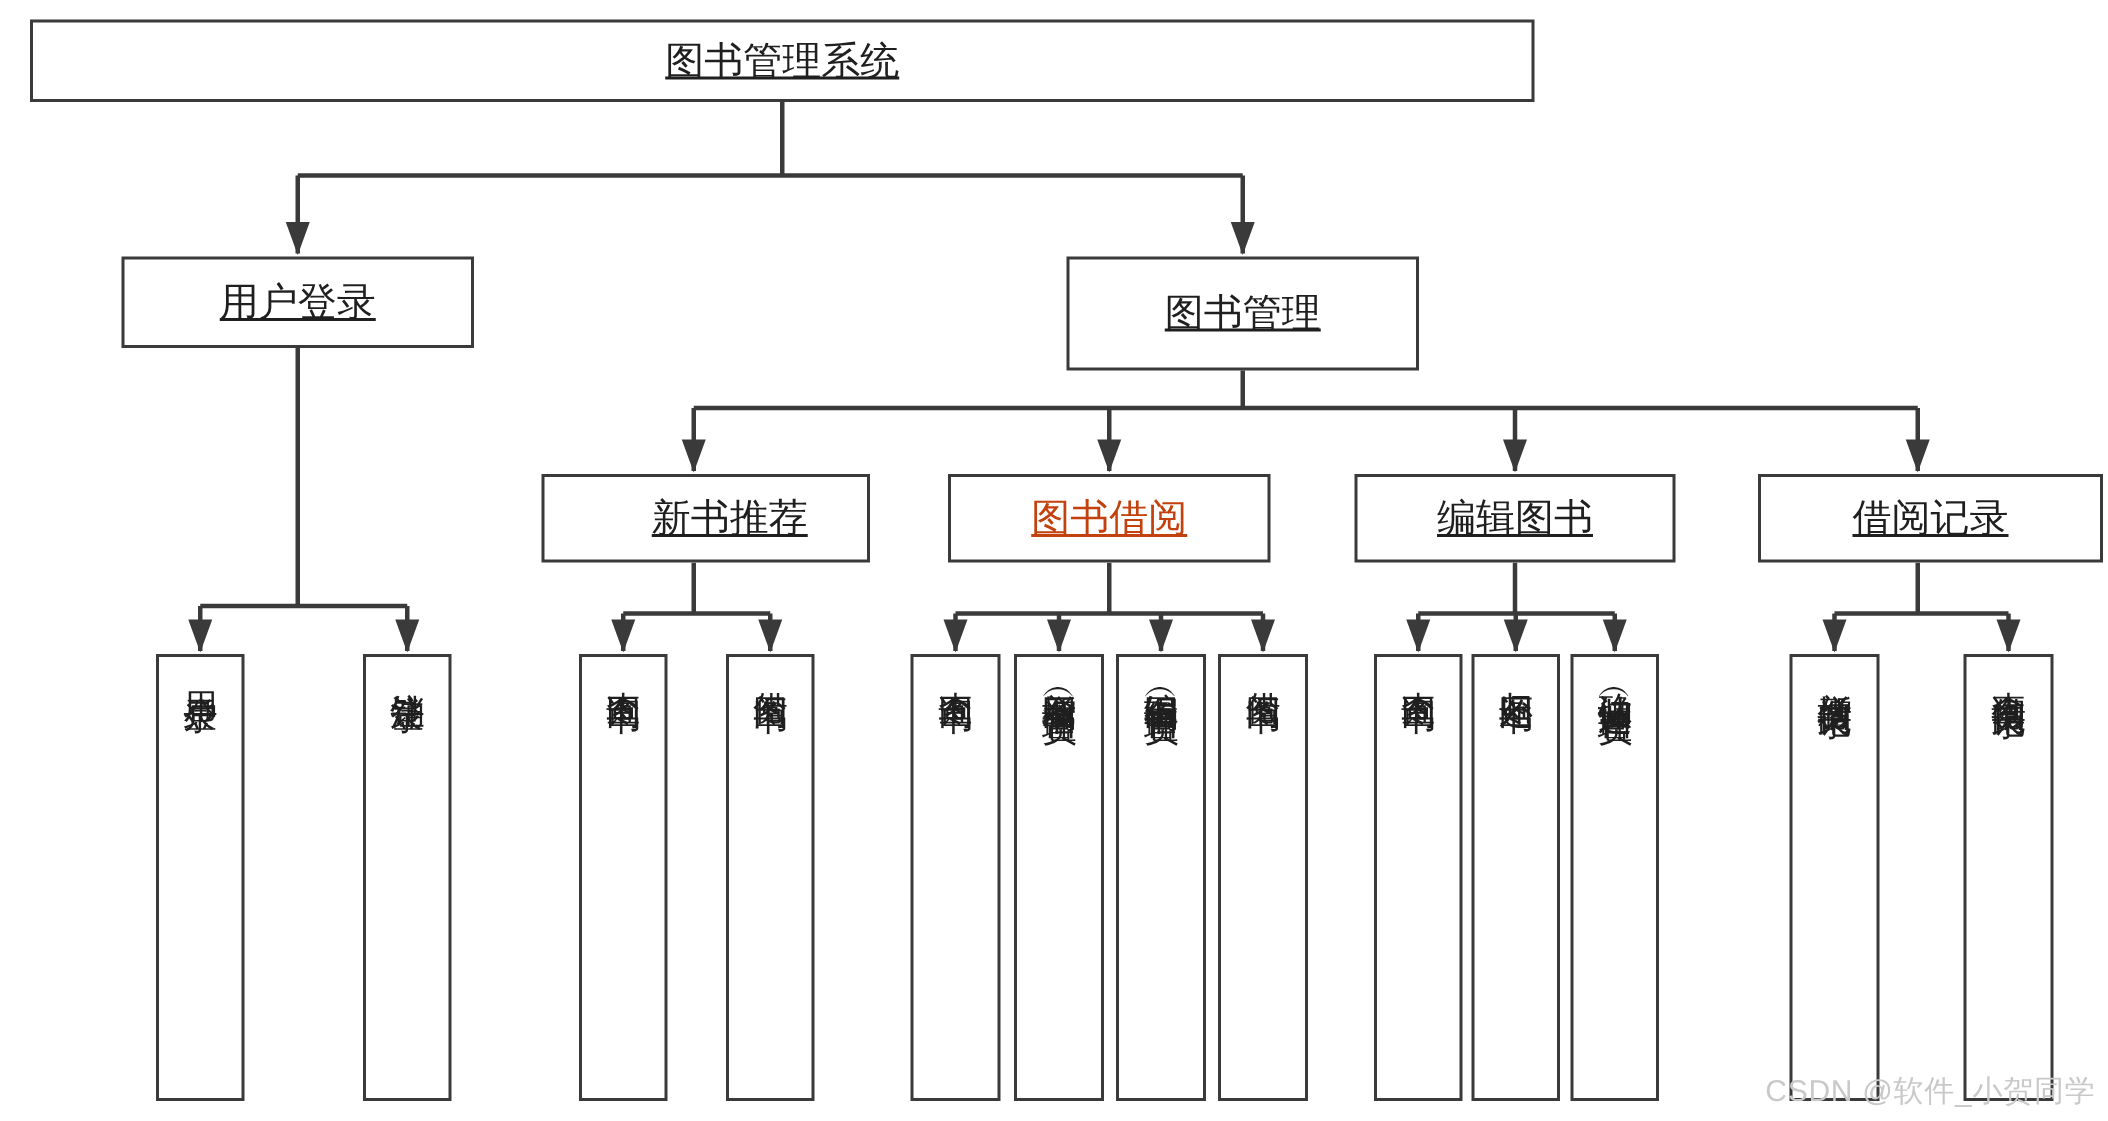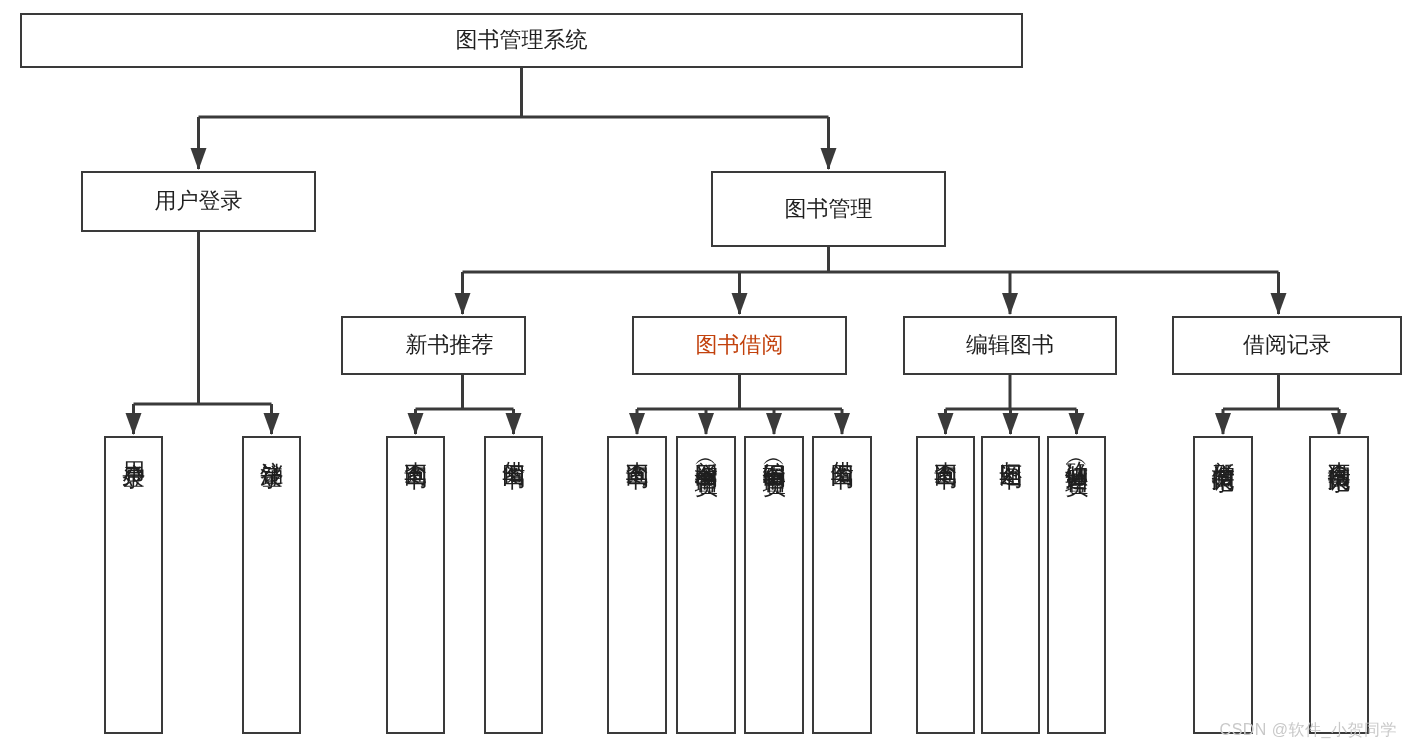--- a/index.html
+++ b/index.html
@@ -2,25 +2,25 @@
 <html><head>
 <meta charset="utf-8">
 <style>
   html,body{margin:0;padding:0;background:#ffffff;}
   body{font-family:"Liberation Sans","DejaVu Sans",sans-serif;}
   #canvas{position:relative;width:1405px;height:747px;background:#ffffff;overflow:hidden;}
   #wires{position:absolute;left:0;top:0;width:1405px;height:747px;}
   .node{position:absolute;box-sizing:border-box;background:#ffffff;border:2px solid #3a3a3a;
         display:flex;align-items:center;justify-content:center;}
   .node .lbl{color:#1f1f1f;text-align:center;line-height:1.12;white-space:pre-wrap;}
-  .node.h .lbl{font-size:22px;}
+  .node.h .lbl{font-size:26px;text-decoration:underline;}
   .node.v{align-items:flex-start;padding-top:5px;}
   .node.v .lbl{writing-mode:vertical-rl;text-orientation:upright;font-size:23px;
                letter-spacing:2px;line-height:1.02;}
-  #watermark{position:absolute;right:8px;bottom:6px;color:#c9c9c9;font-size:16px;
+  #watermark{position:absolute;right:8px;bottom:6px;color:#c9c9c9;font-size:20px;
              letter-spacing:.5px;white-space:nowrap;}
 </style>
 </head>
 <body>
 
 <div id="canvas">
   <svg id="wires">
       <line x1="521.5" y1="68" x2="521.5" y2="117" stroke="#3a3a3a" stroke-width="3"></line>
       <line x1="198.5" y1="117" x2="828.5" y2="117" stroke="#3a3a3a" stroke-width="3"></line>
       <line x1="198.5" y1="117" x2="198.5" y2="169" stroke="#3a3a3a" stroke-width="3"></line>
@@ -77,21 +77,21 @@
   <div id="nodes">
       <div class="node h" style="left: 20px; top: 13px; width: 1003px; height: 55px; border-color: rgb(58, 58, 58);">
         <span class="lbl" style="color: rgb(31, 31, 31);">图书管理系统</span>
       </div>
       <div class="node h" style="left: 81px; top: 171px; width: 235px; height: 61px; border-color: rgb(58, 58, 58);">
         <span class="lbl" style="color: rgb(31, 31, 31);">用户登录</span>
       </div>
       <div class="node h" style="left: 711px; top: 171px; width: 235px; height: 76px; border-color: rgb(58, 58, 58);">
         <span class="lbl" style="color: rgb(31, 31, 31);">图书管理</span>
       </div>
-      <div class="node h" style="left: 341px; top: 316px; width: 185px; height: 59px; border-color: rgb(58, 58, 58); padding-left: 32px;">
+      <div class="node h" style="left: 361px; top: 316px; width: 219px; height: 59px; border-color: rgb(58, 58, 58); padding-left: 32px;">
         <span class="lbl" style="color: rgb(31, 31, 31);">新书推荐</span>
       </div>
       <div class="node h" style="left: 632px; top: 316px; width: 215px; height: 59px; border-color: rgb(58, 58, 58);">
         <span class="lbl" style="color: #c2410c;">图书借阅</span>
       </div>
       <div class="node h" style="left: 903px; top: 316px; width: 214px; height: 59px; border-color: rgb(58, 58, 58);">
         <span class="lbl" style="color: rgb(31, 31, 31);">编辑图书</span>
       </div>
       <div class="node h" style="left: 1172px; top: 316px; width: 230px; height: 59px; border-color: rgb(58, 58, 58);">
         <span class="lbl" style="color: rgb(31, 31, 31);">借阅记录</span>

